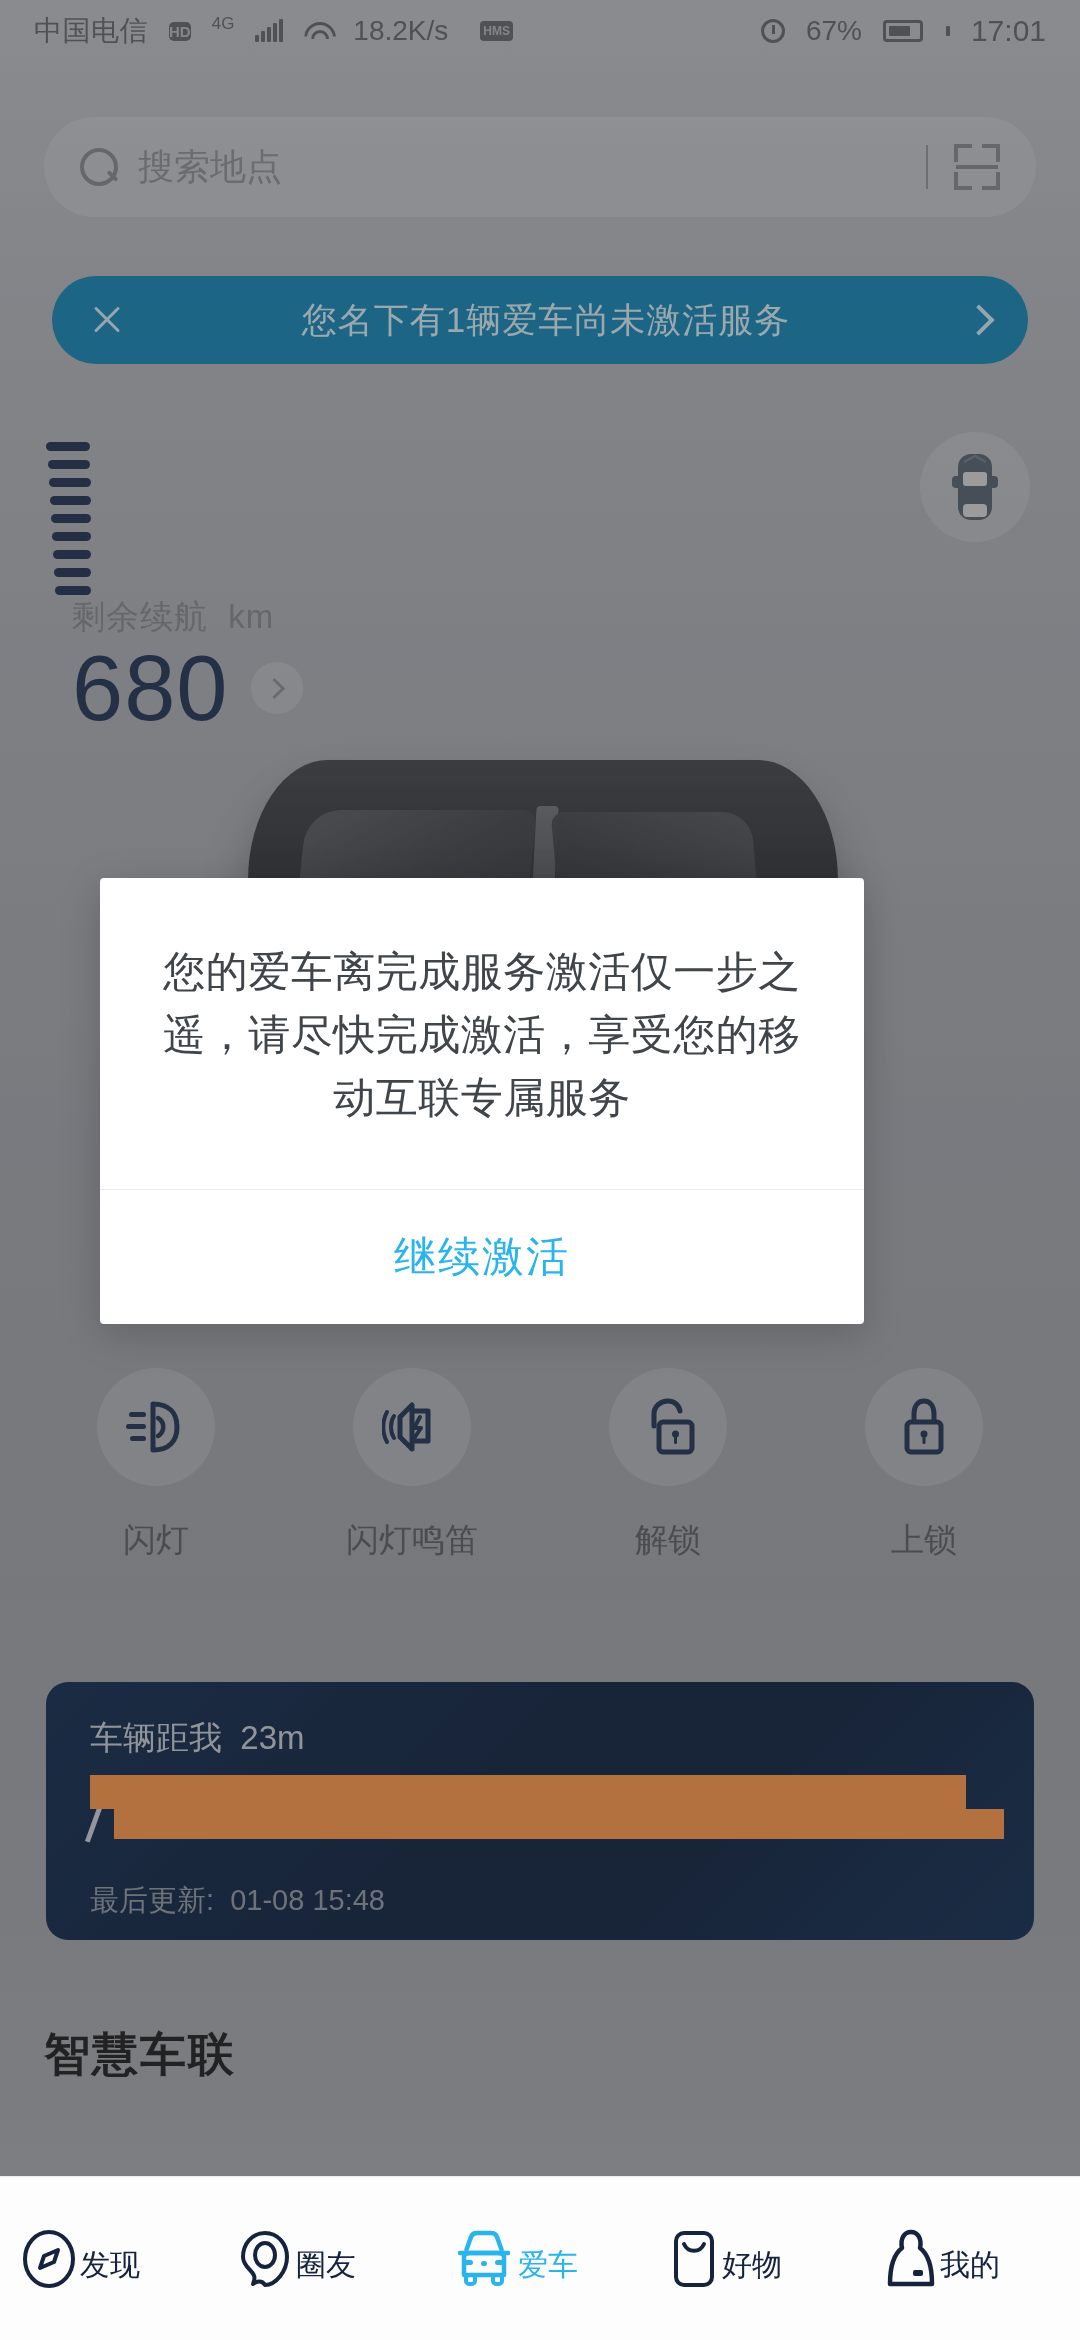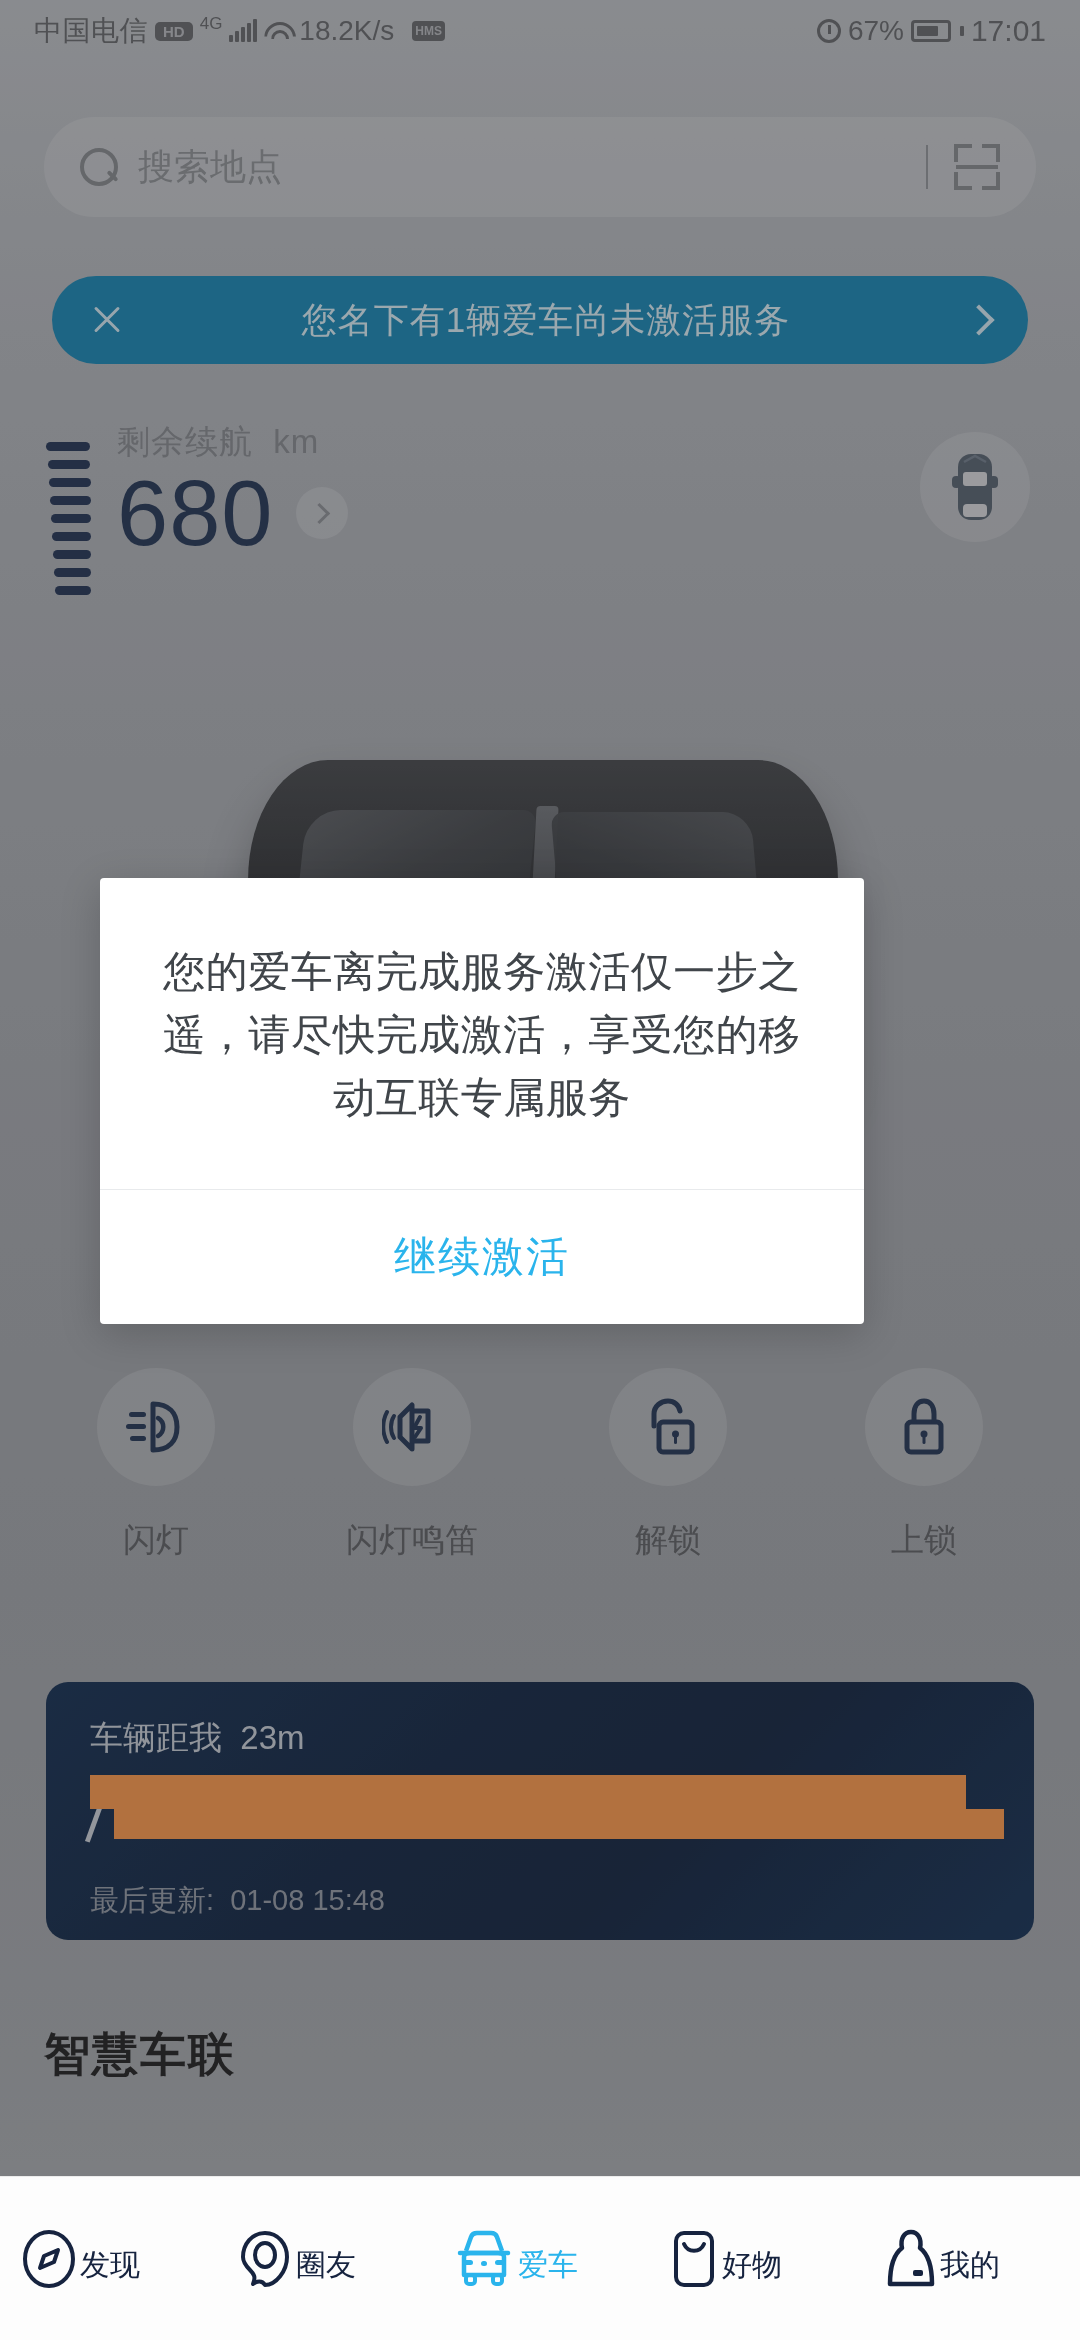--- a/index.html
+++ b/index.html
@@ -17,25 +17,25 @@
     background:linear-gradient(180deg,#b9bcc0 0%,#adb0b5 14%,#a5a8ad 30%,#9ea1a6 48%,#9a9da2 68%,#a0a3a7 88%,#a8abaf 100%);
   }
   .scrim { position:absolute; inset:0; background:rgba(60,60,62,0.38); z-index:40; }
 
   
   .statusbar {
     position:absolute; top:0; left:0; right:0; height:62px;
     display:flex; align-items:center; justify-content:space-between;
     padding:0 34px; color:#5c5e61; font-size:28px; z-index:5;
   }
-  .sb-left, .sb-right { display:flex; align-items:center; gap:7px; }
+  .sb-left, .sb-right { display:flex; align-items:center; gap:21px; }
   .carrier { font-size:28px; letter-spacing:0.5px; }
   .badge-hd {
     background:#5c5e61; color:#b2b4b8; font-size:15px; font-weight:bold;
-    border-radius:5px; padding:2px 8px; line-height:1;
+    border-radius:5px; padding:2px 0; line-height:1;
   }
   .g4 { font-size:17px; position:relative; top:-7px; }
   .bars { display:flex; align-items:flex-end; gap:2px; height:22px; }
   .bars i { width:4px; background:#5c5e61; display:block; border-radius:1px; }
   .bars i:nth-child(1){height:7px}.bars i:nth-child(2){height:11px}
   .bars i:nth-child(3){height:15px}.bars i:nth-child(4){height:19px}
   .bars i:nth-child(5){height:23px}
   .wifi { width:28px; height:22px; position:relative; }
   .wifi::before{
     content:""; position:absolute; left:0; top:2px; width:26px; height:26px;
@@ -89,21 +89,21 @@
   .banner-x::before,.banner-x::after{
     content:""; position:absolute; left:0; top:15px; width:34px; height:3px;
     background:#cfe6f0; border-radius:2px;
   }
   .banner-x::before{transform:rotate(45deg);} .banner-x::after{transform:rotate(-45deg);}
   .banner-text { flex:1; text-align:center; color:#d6eaf3; font-size:35px; letter-spacing:1px; }
   .chev-r { width:22px; height:22px; border-top:4px solid #cfe6f0; border-right:4px solid #cfe6f0;
     transform:rotate(45deg); flex:none; }
 
   
-  .range-block { position:absolute; top:420px; left:46px; z-index:5; display:flex; }
+  .range-block { position:absolute; top:420px; left:46px; z-index:5; display:flex;flex-direction:column; }
   .gauge { display:flex; flex-direction:column; gap:9px; padding-top:22px; }
   .gauge i { height:9px; background:#16284a; border-radius:5px; display:block; }
   .gauge i:nth-child(1){width:44px;margin-left:0;}
   .gauge i:nth-child(2){width:42px;margin-left:2px;}
   .gauge i:nth-child(3){width:42px;margin-left:3px;}
   .gauge i:nth-child(4){width:41px;margin-left:4px;}
   .gauge i:nth-child(5){width:40px;margin-left:5px;}
   .gauge i:nth-child(6){width:39px;margin-left:6px;}
   .gauge i:nth-child(7){width:38px;margin-left:7px;}
   .gauge i:nth-child(8){width:37px;margin-left:8px;}

